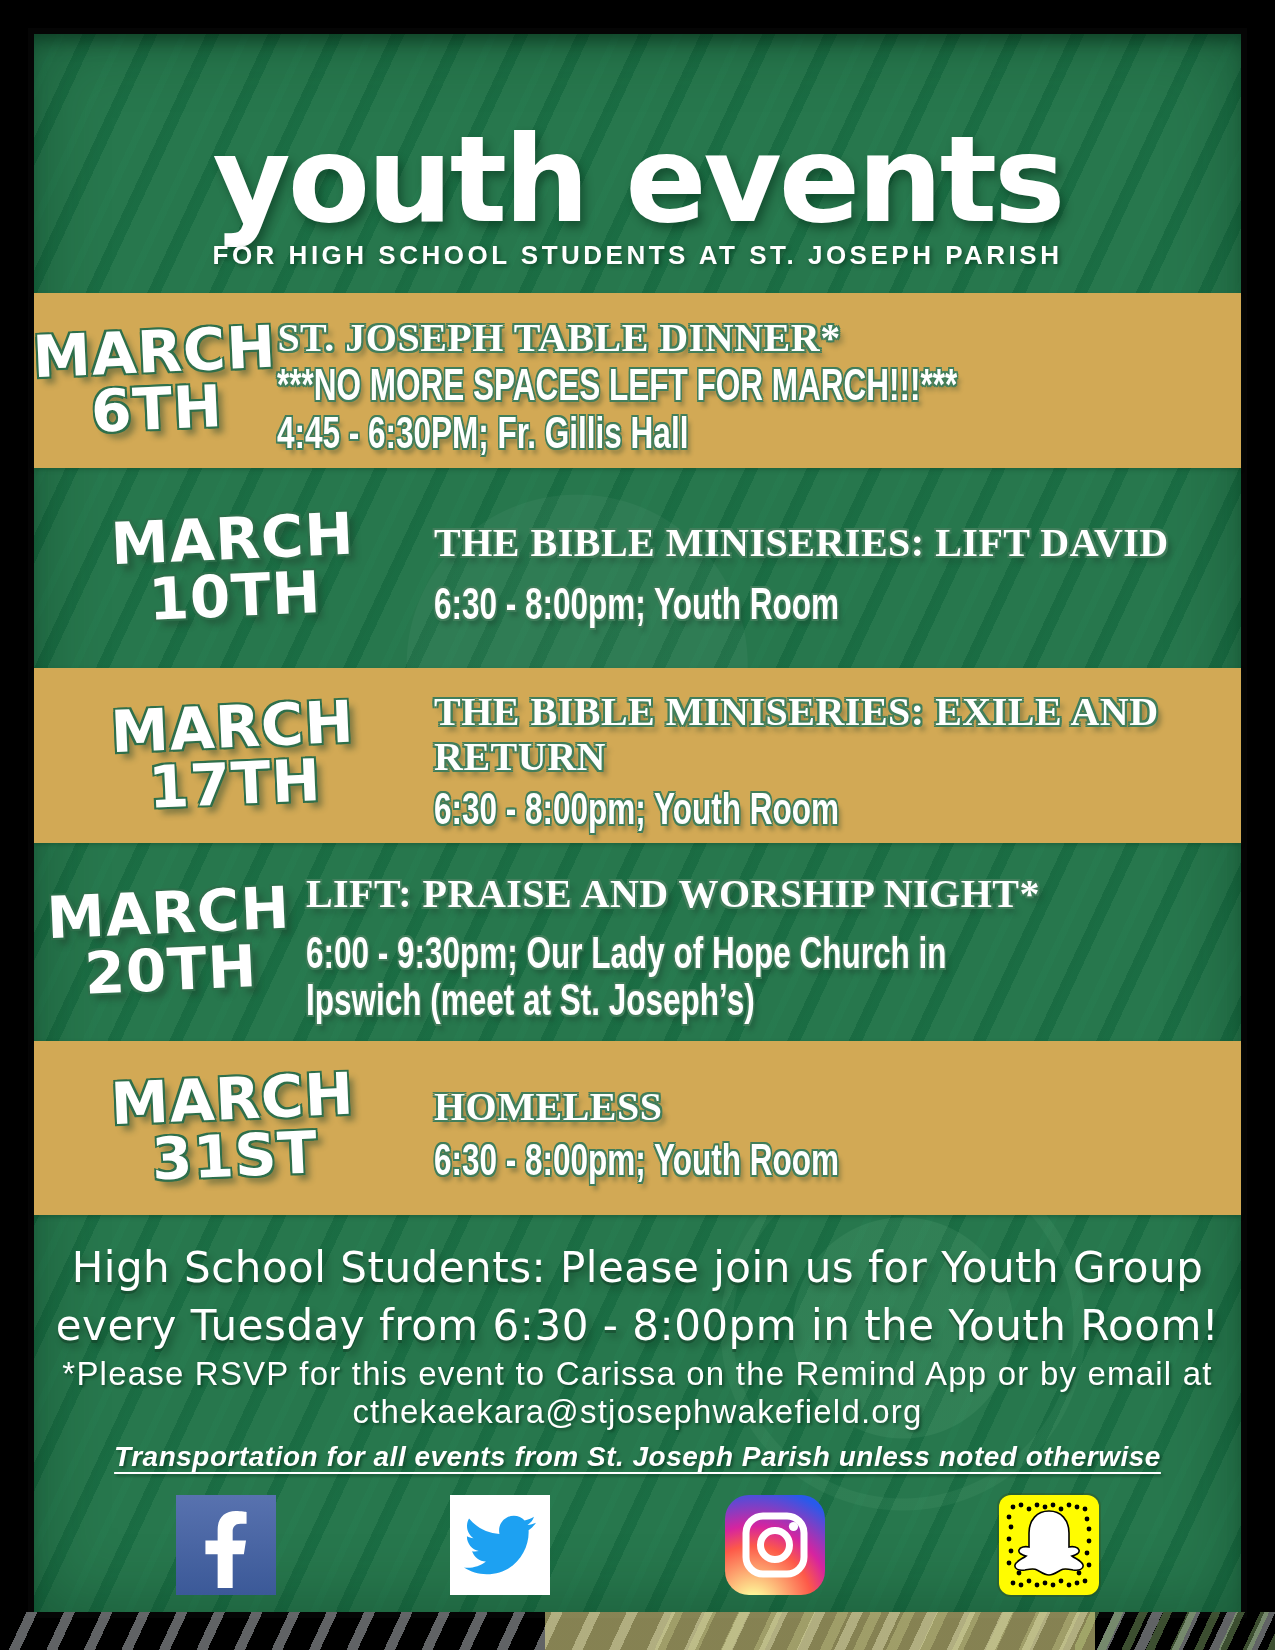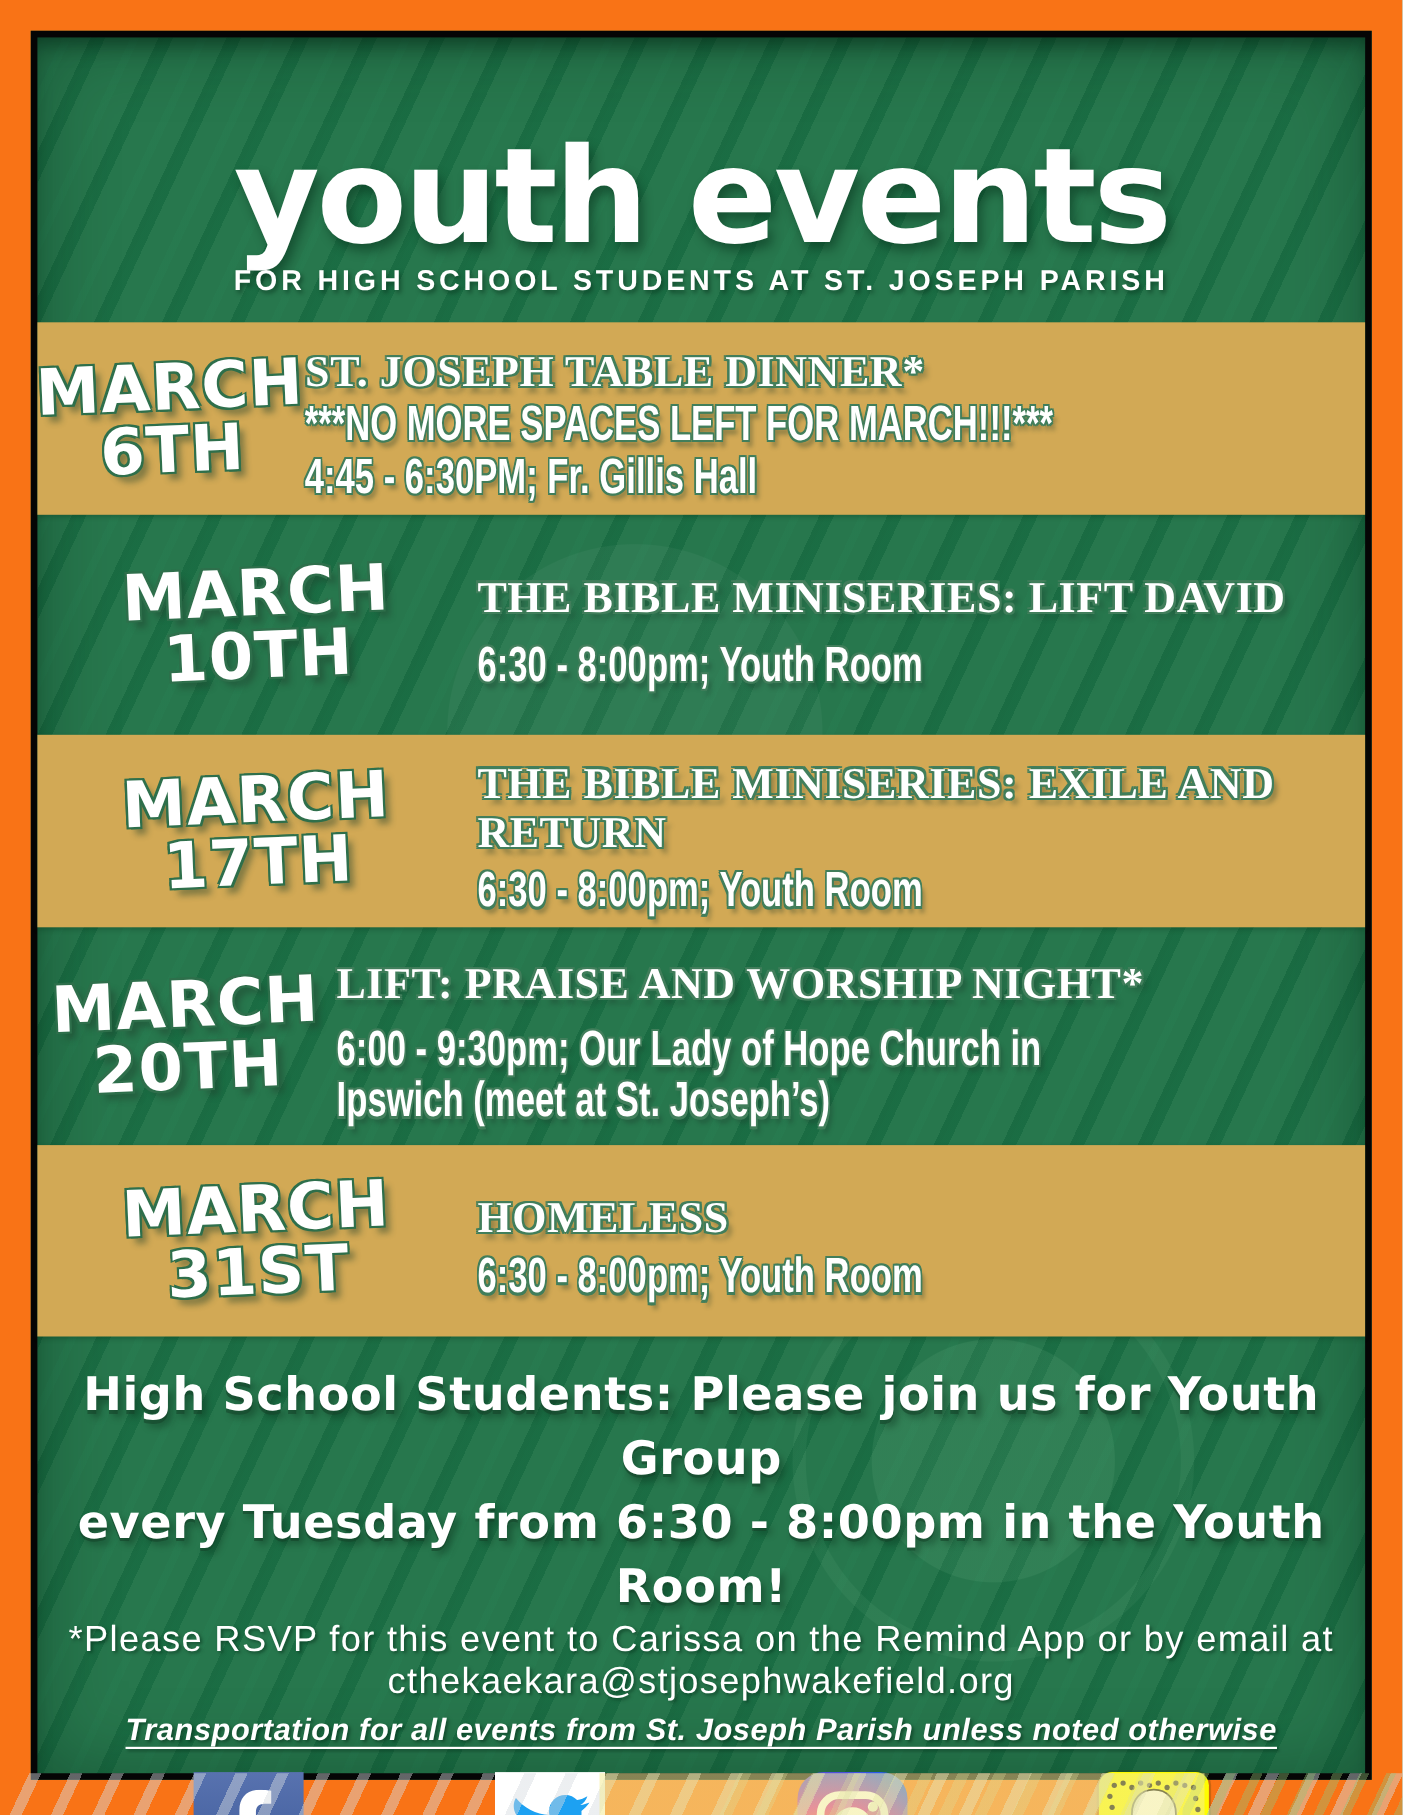--- a/index.html
+++ b/index.html
@@ -1,19 +1,19 @@
 <!DOCTYPE html>
 <html><head>
 <meta charset="utf-8">
 <style>
   * { margin:0; padding:0; box-sizing:border-box; }
   html,body { width:1275px; height:1650px; background:#ffffff; overflow:hidden;
               font-family:"Liberation Sans", sans-serif; }
 
-  .page { position:relative; width:1275px; height:1650px; background:#f97316; }
+  .page { position:relative; width:1275px; height:1650px; background:#000000; }
 
   
   .bottom-deco {
     position:absolute; left:0; top:1612px; width:1275px; height:38px;
     background:
       linear-gradient(rgba(243,236,150,.55),rgba(243,236,150,.55)) 545px 0/550px 100% no-repeat,
       repeating-linear-gradient(115deg, rgba(150,195,120,0) 0 14px, rgba(150,195,120,.40) 14px 22px) 1075px 0/200px 100% no-repeat,
       repeating-linear-gradient(115deg, rgba(190,205,160,0) 0 20px, rgba(190,205,160,.30) 20px 30px) 650px 0/430px 100% no-repeat,
       repeating-linear-gradient(115deg, rgba(210,215,220,0) 0 24px, rgba(214,219,224,.45) 24px 34px);
   }
@@ -59,21 +59,21 @@
                  2px 2px 0 #417e5b, -2px 0 0 #417e5b, 2px 0 0 #417e5b,
                  0 -2px 0 #417e5b, 0 2px 0 #417e5b, 5px 6px 5px rgba(25,55,40,.35); }
 
   .etitle { font-family:"Liberation Serif", serif; font-weight:bold; font-size:40px;
             line-height:1.12; white-space:nowrap; letter-spacing:.5px; }
   .edetail { font-family:"Liberation Sans", sans-serif; font-weight:bold; font-size:45px;
              line-height:1.06; white-space:nowrap;
              transform:scaleX(.70); transform-origin:left center; }
 
   .footer { height:397px; padding-top:24px; text-align:center; }
-  .ann { font-family:"DejaVu Sans", sans-serif; font-weight:bold; font-size:42px;
+  .ann { font-family:"DejaVu Sans", sans-serif; font-weight:normal; font-size:42px;
          line-height:1.38; color:#ffffff; letter-spacing:.5px;
          text-shadow:0 3px 0 rgba(20,65,40,.55), 4px 6px 7px rgba(0,25,12,.35); }
   .rsvp { margin-top:0; font-size:33px; color:#ffffff; letter-spacing:1.2px;
           text-shadow:2px 2px 3px rgba(0,35,18,.5); }
   .transp { margin-top:10px; font-size:28px; color:#ffffff; font-weight:bold; font-style:italic;
             letter-spacing:.5px; text-decoration:underline; text-underline-offset:6px;
             text-decoration-thickness:2px; text-shadow:2px 2px 3px rgba(0,35,18,.5); }
 
   .social { margin-top:22px; display:flex; justify-content:space-around; padding:0 55px; }
   .soc { width:260px; display:flex; flex-direction:column; align-items:center; cursor:pointer; }

